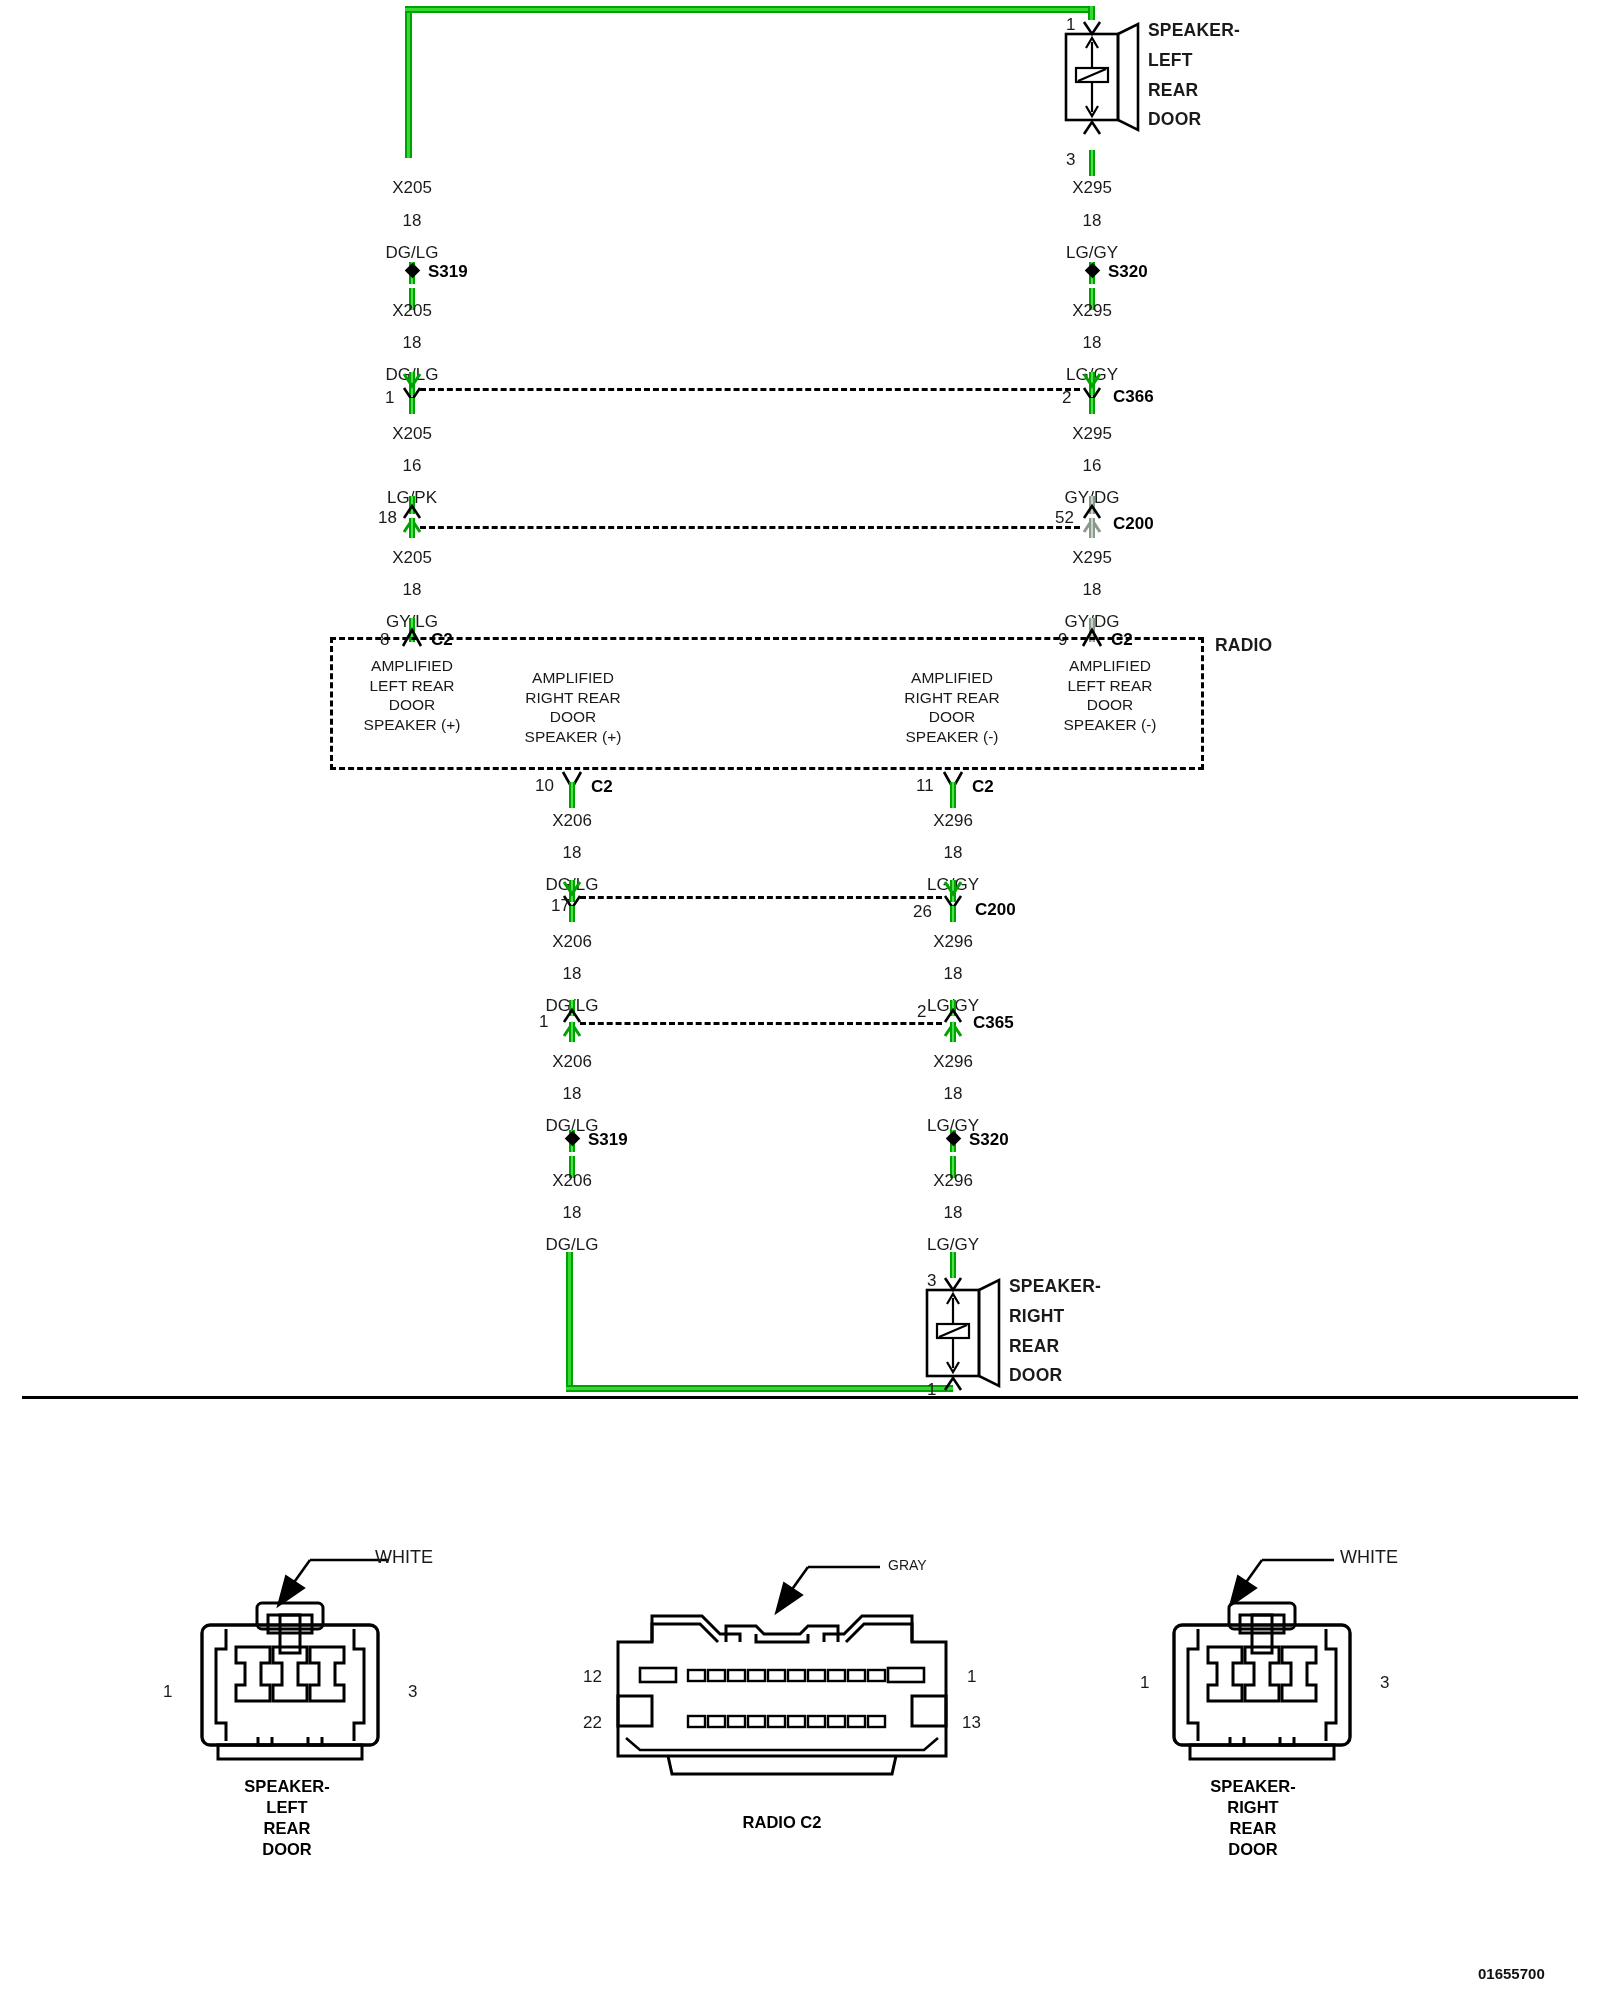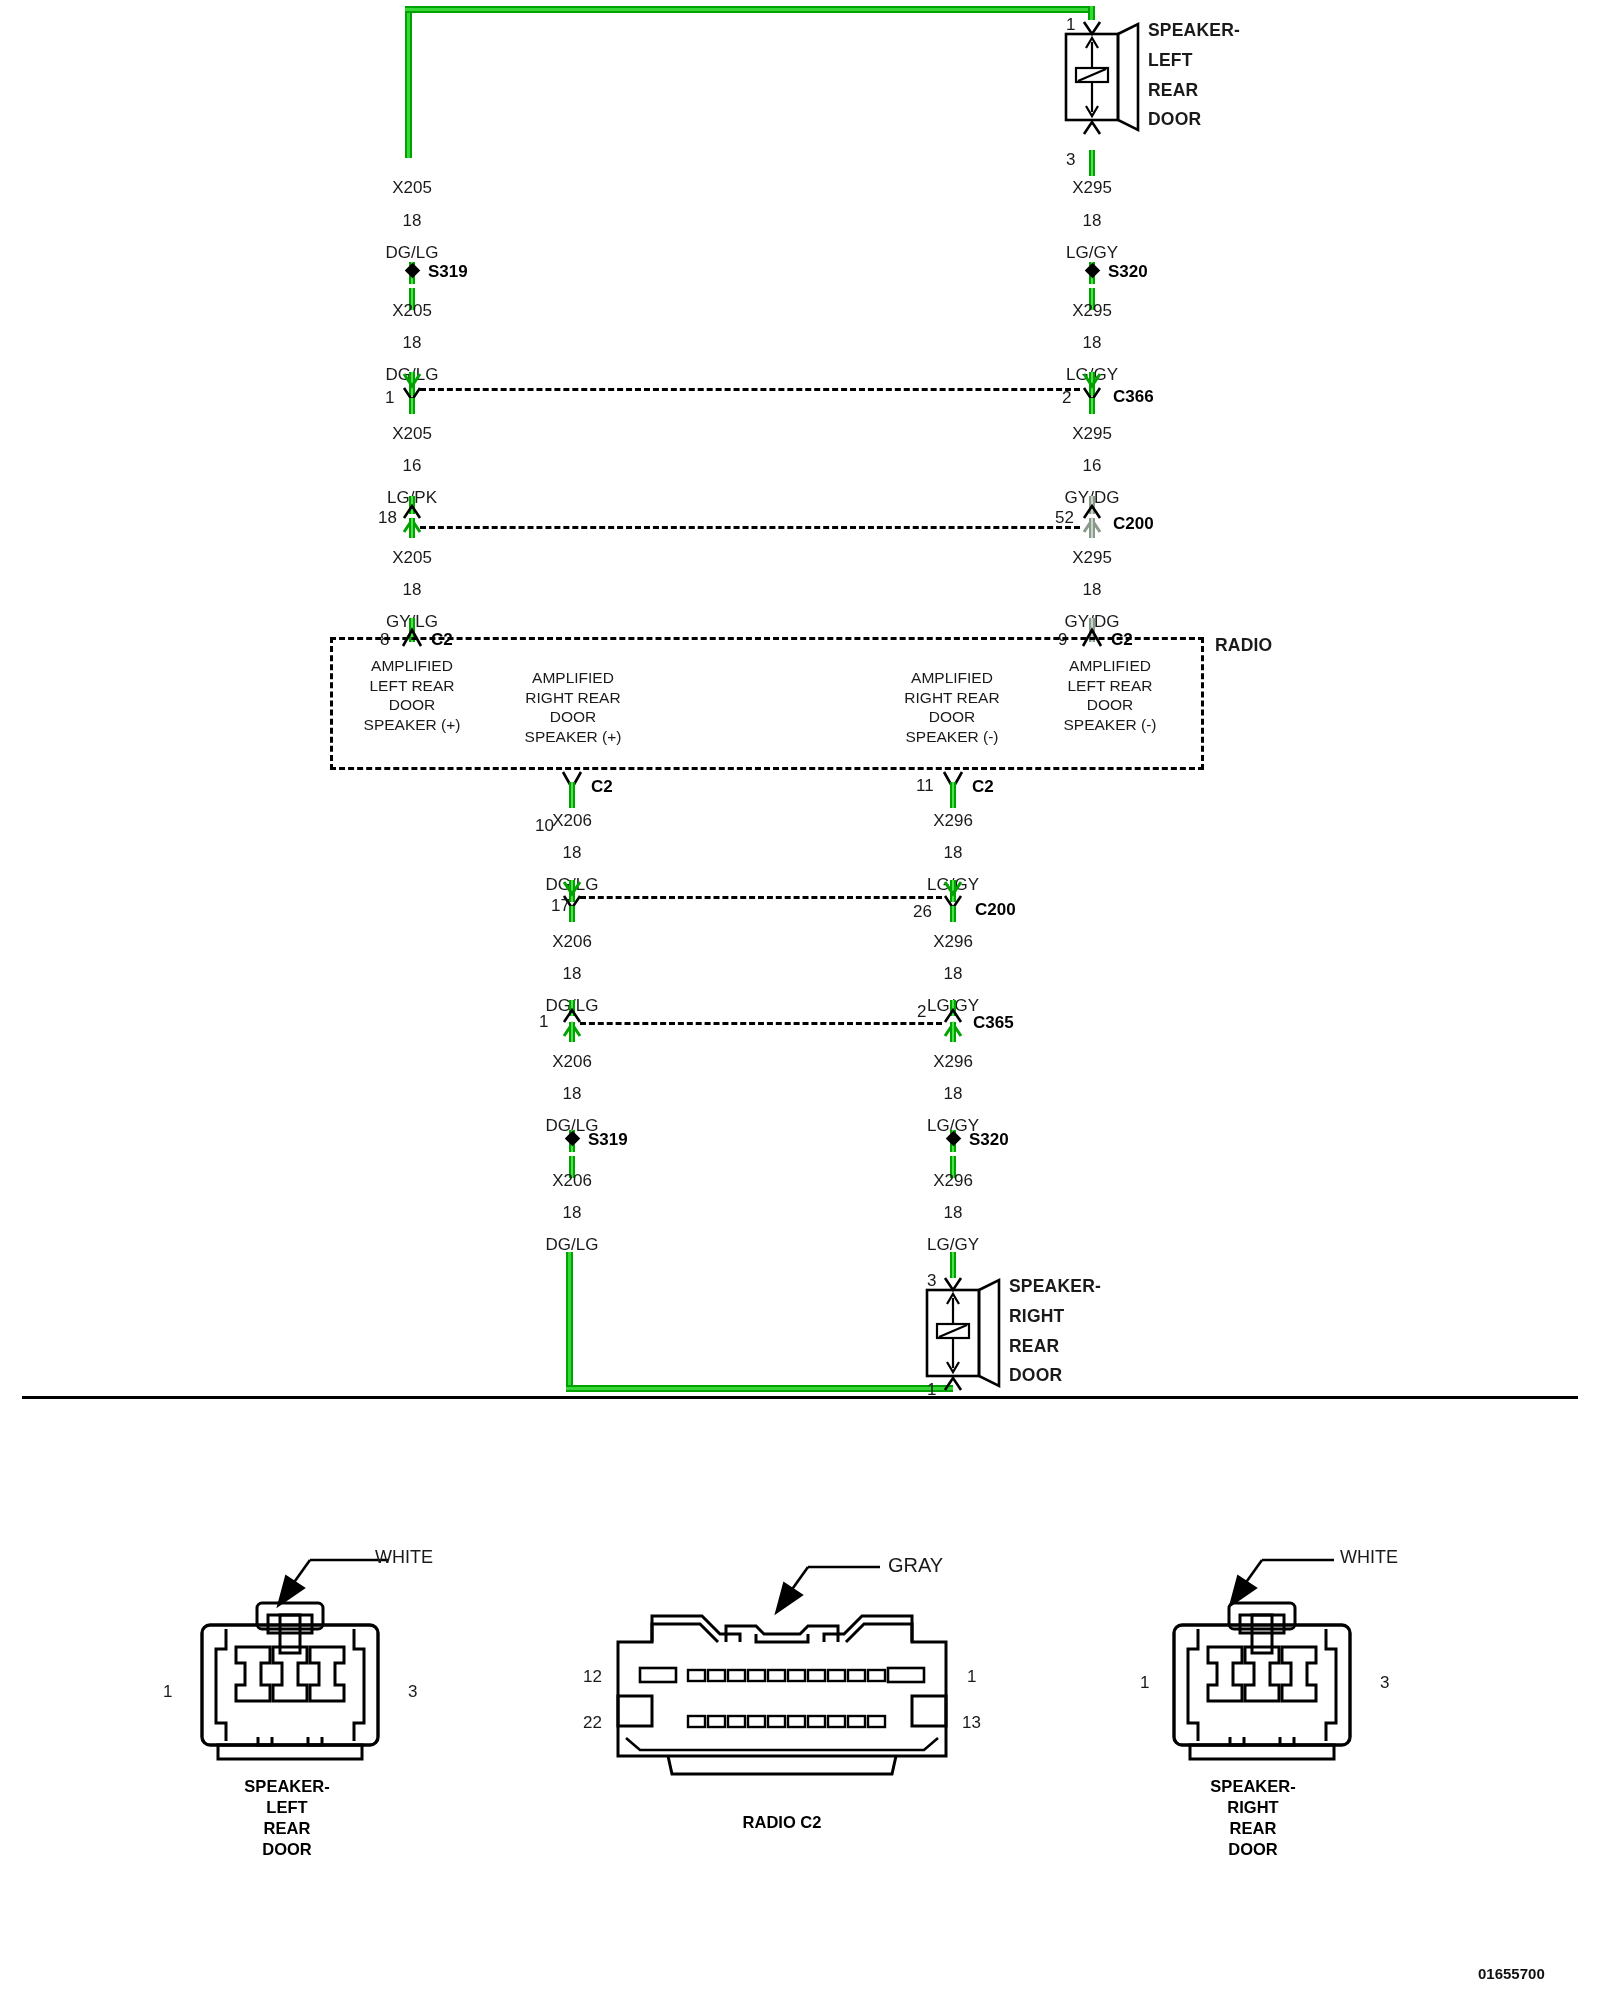--- a/index.html
+++ b/index.html
@@ -224,21 +224,21 @@
     <div>DOOR</div>
     <div>SPEAKER (-)</div>
   </div>
 
   <div class="gl" style="left:556px;top:770px;">
     <svg width="34" height="30" viewBox="0 0 34 30">
       <path d="M7 2 L16 18 L25 2" fill="none" stroke="#000" stroke-width="2.6"></path>
     </svg>
   </div>
   <div class="stub" style="left:569px;top:782px;height:26px;"></div>
-  <div class="lbl" style="left:535px;top:777px;margin-top:40px;">10</div>
+  <div class="lbl" style="left:535px;top:777px;">10</div>
   <div class="lbl b" style="left:591px;top:778px;">C2</div>
 
   <div class="gl" style="left:937px;top:770px;">
     <svg width="34" height="30" viewBox="0 0 34 30">
       <path d="M7 2 L16 18 L25 2" fill="none" stroke="#000" stroke-width="2.6"></path>
     </svg>
   </div>
   <div class="stub" style="left:950px;top:782px;height:26px;"></div>
   <div class="lbl" style="left:916px;top:777px;">11</div>
   <div class="lbl b" style="left:972px;top:778px;">C2</div>
@@ -444,21 +444,21 @@
     </svg>
   </div>
 
   <div class="abs" style="left:762px;top:1555px;">
     <svg width="130" height="70" viewBox="0 0 130 70">
       <path d="M46 12 L118 12" stroke="#000" stroke-width="2.6" fill="none"></path>
       <path d="M46 12 L26 40" stroke="#000" stroke-width="2.6" fill="none"></path>
       <path d="M14 58 L22 28 L40 40 Z" fill="#000" stroke="#000" stroke-width="2"></path>
     </svg>
   </div>
-  <div class="lbl" style="left:888px;top:1557px;font-size:20px;">GRAY</div>
+  <div class="lbl" style="left:888px;top:1557px;font-size:14px;">GRAY</div>
   <div class="pinnum" style="left:583px;top:1667px;">12</div>
   <div class="pinnum" style="left:583px;top:1713px;">22</div>
   <div class="pinnum" style="left:967px;top:1667px;">1</div>
   <div class="pinnum" style="left:962px;top:1713px;">13</div>
   <div class="conncap" style="left:782px;top:1812px;">
     <div>RADIO C2</div>
   </div>
 
   <div class="abs" style="left:1162px;top:1585px;">
     <svg width="200" height="190" viewBox="0 0 200 190">

